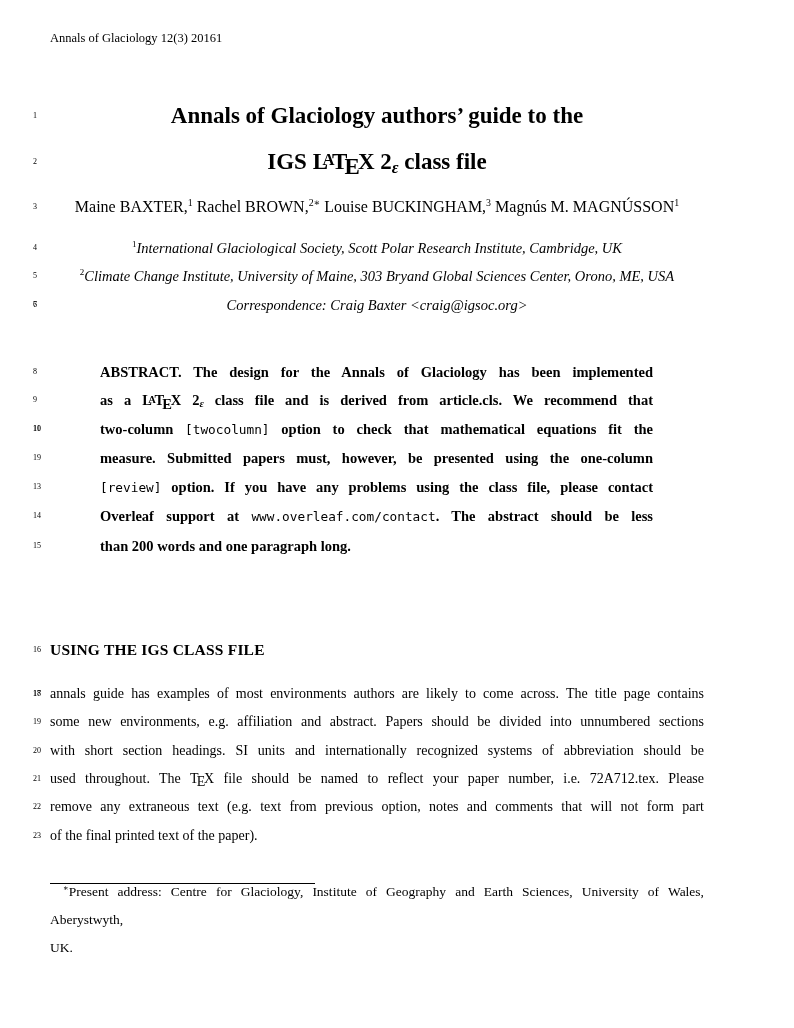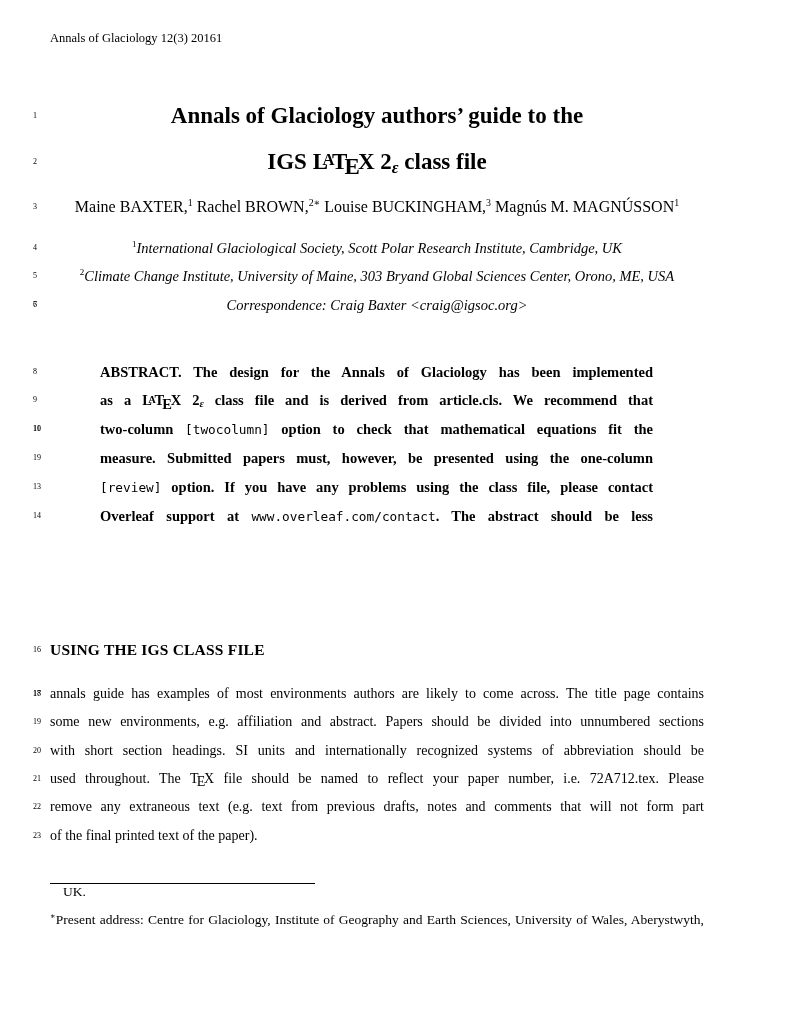--- a/index.html
+++ b/index.html
@@ -73,34 +73,35 @@
         <div class="line"><span class="lineno">7</span><span class="line-content"><span>Correspondence: Craig Baxter &lt;craig@igsoc.org&gt;</span></span></div>
       </div>
     <div class="block block-abstract">
         <div class="line just"><span class="lineno">8</span><span class="line-content"><span>ABSTRACT. The design for the </span><span class="seg-i">Annals of Glaciology</span><span> has been implemented</span></span></div>
         <div class="line just"><span class="lineno">9</span><span class="line-content"><span>as a L</span><span class="seg-lxA">A</span><span>T</span><span class="seg-lxE">E</span><span>X</span><span> 2</span><span class="seg-subE">ε</span><span> class file and is derived from article.cls. We recommend that</span></span></div>
         <div class="line just"><span class="lineno">10</span></div>
         <div class="line just"><span class="lineno">11</span><span class="line-content"><span>two-column </span><span class="seg-m">[twocolumn]</span><span> option to check that mathematical equations fit the</span></span></div>
         <div class="line just"><span class="lineno">19</span><span class="line-content"><span>measure. Submitted papers must, however, be presented using the one-column</span></span></div>
         <div class="line just"><span class="lineno">13</span><span class="line-content"><span class="seg-m">[review]</span><span> option. If you have any problems using the class file, please contact</span></span></div>
         <div class="line just"><span class="lineno">14</span><span class="line-content"><span>Overleaf support at </span><span class="seg-m">www.overleaf.com/contact</span><span>. The abstract should be less</span></span></div>
+        <div class="line"><span class="lineno">15</span><span class="line-content"><span>than 200 words and one paragraph long.</span></span></div>
       </div>
     <div class="block block-section">
         <div class="line"><span class="lineno">16</span><span class="line-content"><span>USING THE IGS CLASS FILE</span></span></div>
       </div>
     <div class="block block-body">
         <div class="line just"><span class="lineno">17</span></div>
         <div class="line just"><span class="lineno">18</span><span class="line-content"><span>annals guide has examples of most environments authors are likely to come across. The title page contains</span></span></div>
         <div class="line just"><span class="lineno">19</span><span class="line-content"><span>some new environments, e.g. affiliation and abstract. Papers should be divided into unnumbered sections</span></span></div>
         <div class="line just"><span class="lineno">20</span><span class="line-content"><span>with short section headings. SI units and internationally recognized systems of abbreviation should be</span></span></div>
         <div class="line just"><span class="lineno">21</span><span class="line-content"><span>used throughout. The T</span><span class="seg-lxE">E</span><span>X file should be named to reflect your paper number, i.e. 72A712.tex. Please</span></span></div>
-        <div class="line just"><span class="lineno">22</span><span class="line-content"><span>remove any extraneous text (e.g. text from previous drafts, notes and comments that will not form part</span></span></div>
+        <div class="line just"><span class="lineno">22</span><span class="line-content"><span>remove any extraneous text (e.g. text from previous option, notes and comments that will not form part</span></span></div>
         <div class="line"><span class="lineno">23</span><span class="line-content"><span>of the final printed text of the paper).</span></span></div>
       </div>
 
     <div class="footnote-rule"></div>
     <div class="block block-footnote">
+        <div class="line just"><span class="line-content"><span class="seg-sup">∗</span><span>Present address: Centre for Glaciology, Institute of Geography and Earth Sciences, University of Wales, Aberystwyth,</span></span></div>
         <div class="line"><span class="line-content"><span>UK.</span></span></div>
-        <div class="line just"><span class="line-content"><span class="seg-sup">∗</span><span>Present address: Centre for Glaciology, Institute of Geography and Earth Sciences, University of Wales, Aberystwyth,</span></span></div>
       </div>
 
   </div>
 </div>
 
 </body></html>

